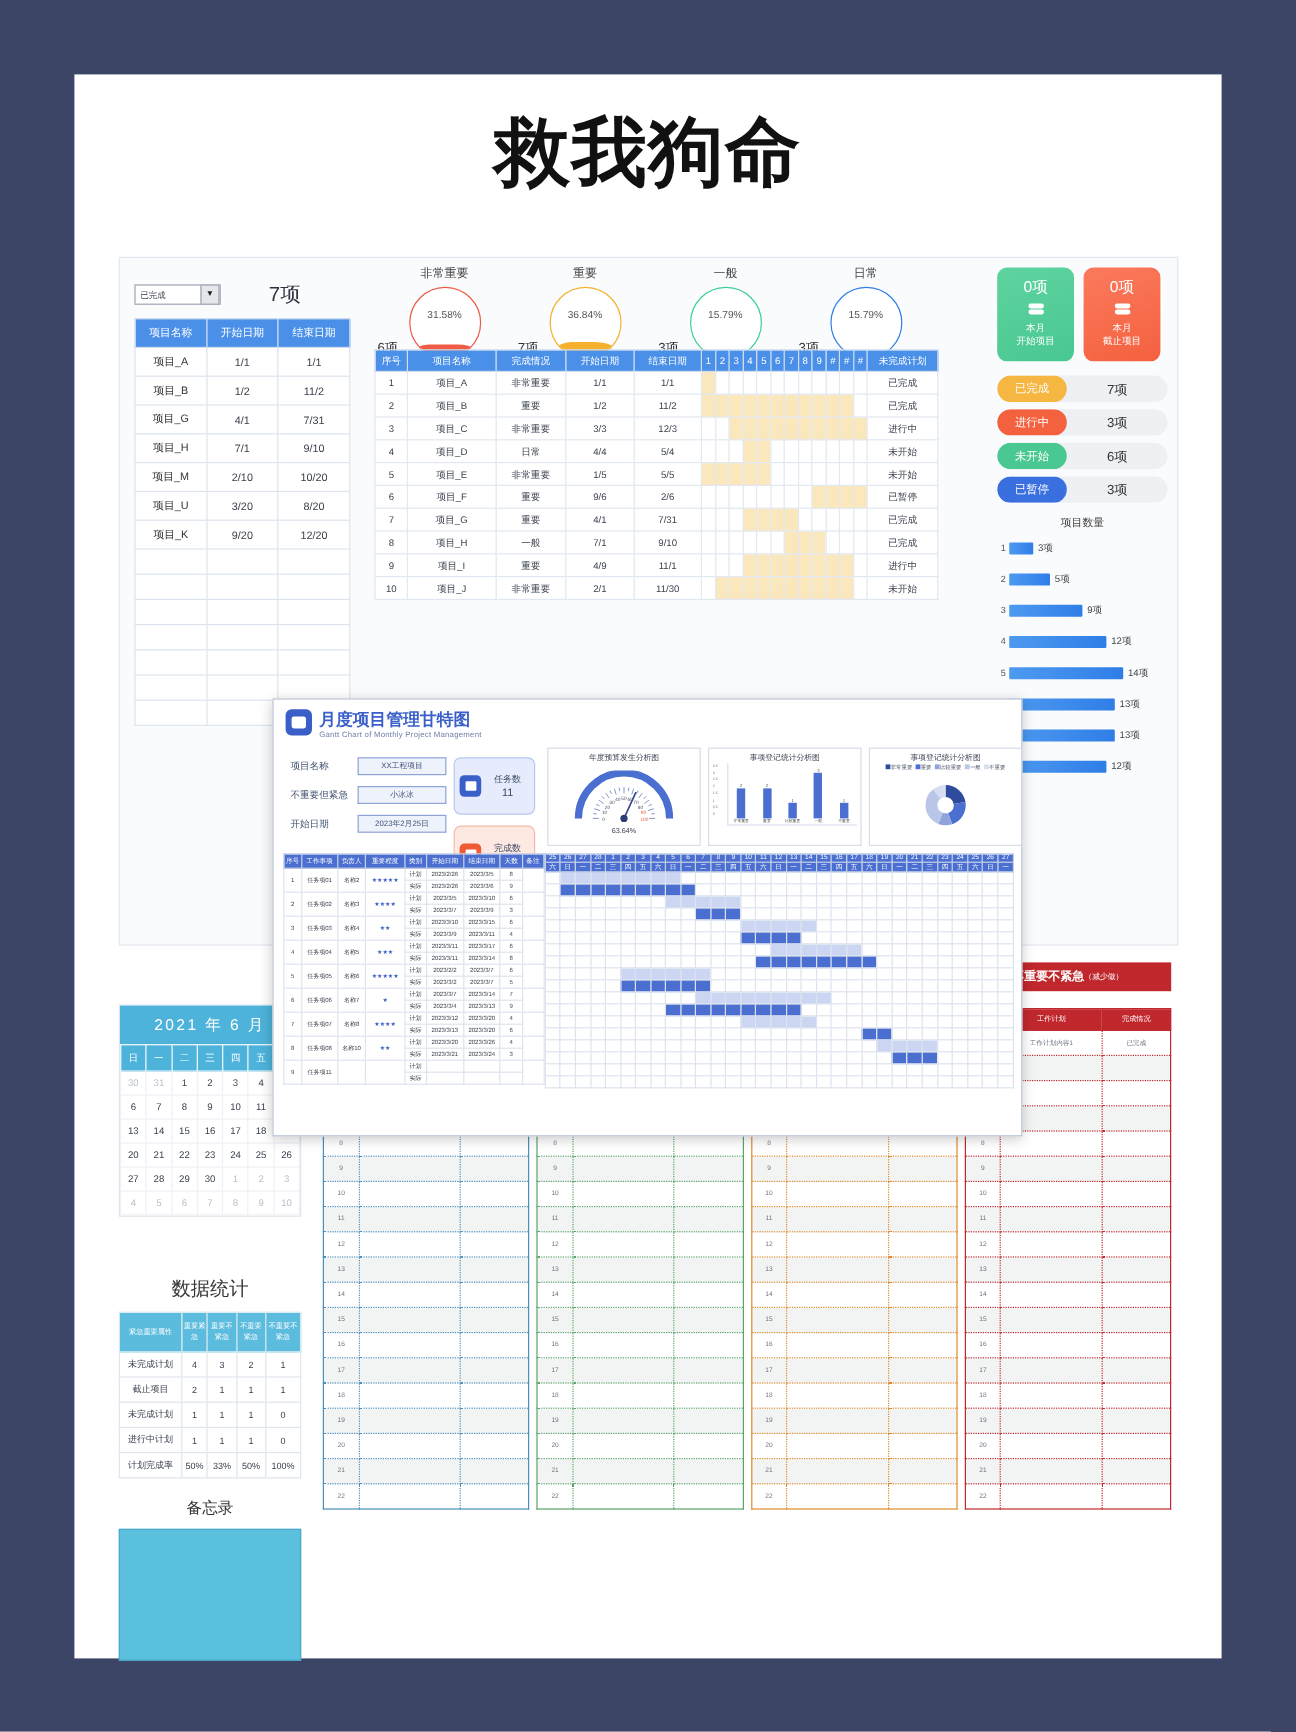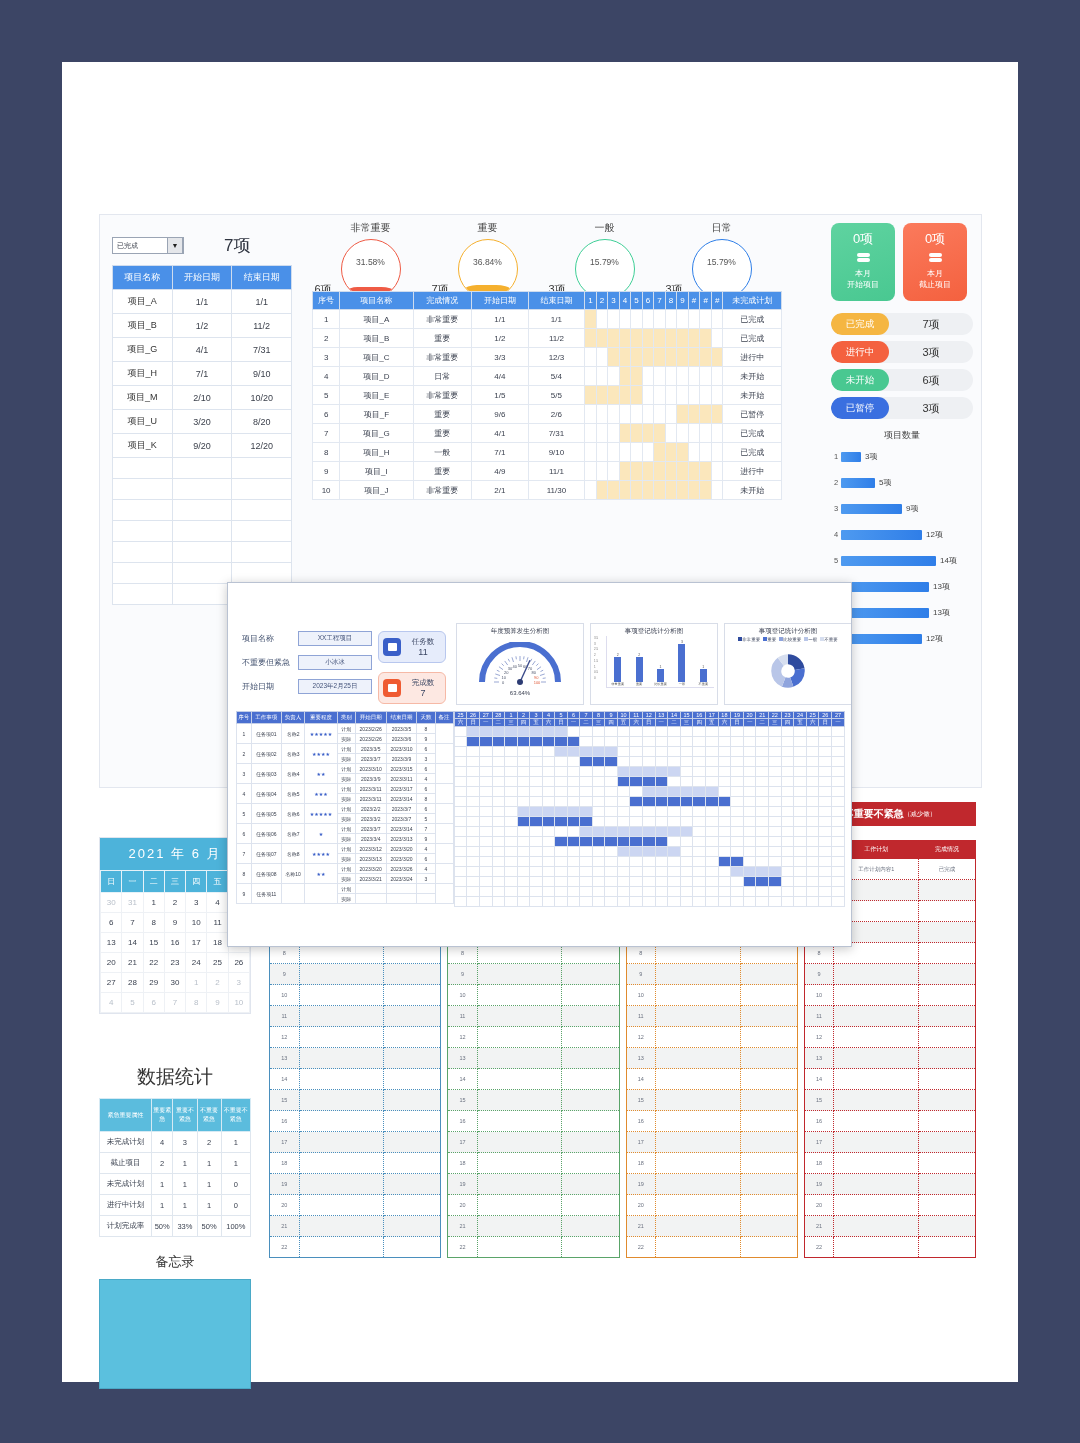--- a/index.html
+++ b/index.html
@@ -172,21 +172,21 @@
   .c2s { font-size: 6.5px; color: #6d7ea8; letter-spacing: .2px; }
   .c2info { position: absolute; left: 14px; top: 48px; }
   .irow { display: flex; align-items: center; margin-bottom: 9px; }
   .irow .k { font-size: 8px; color: #41506e; width: 56px; }
   .irow .v {
     width: 74px; height: 15px; border: 1px solid #8fa4d6; background: #eef2fb;
     font-size: 6.5px; color: #44537a; display: flex; align-items: center; justify-content: center;
   }
   .kpis { position: absolute; left: 150px; top: 48px; }
   .kpi {
-    width: 68px; height: 32px; border-radius: 6px; display: flex;
+    width: 68px; height: 48px; border-radius: 6px; display: flex;
     align-items: center; padding-left: 4px; margin-bottom: 9px;
   }
   .kpi.b { background: #e6ecfb; border: 1px solid #b8c7ee; }
   .kpi.r { background: #fde8e2; border: 1px solid #f6b9a6; }
   .kpi .ki { width: 18px; height: 18px; border-radius: 4px; display:flex; align-items:center; justify-content:center; }
   .kpi.b .ki { background: #3a5fc8; }
   .kpi.r .ki { background: #ef5b32; }
   .kpi .ki b { display:block; width:9px; height:8px; background:#fff; border-radius:1px;}
   .kpi .kt { flex:1; text-align:center; }
   .kpi .kt .k1 { font-size: 7.5px; color: #3b4663; }
@@ -214,21 +214,21 @@
   .gcell.act  { background: #4a6fd0; }
 
   
   .lower { position: absolute; left: 37px; top: 740px; width: 883px; height: 560px; }
   .cal { position: absolute; left: 0; top: 35px; width: 152px; background: #fff; border:1px solid #e0e5ee;}
   .cal-h { background: #4db3da; color:#fff; text-align:center; font-size:13px; padding:7px 0; letter-spacing:2px;}
   table.cg { border-collapse: collapse; width: 100%; }
   table.cg th { background: #4db3da; color:#fff; font-size:8px; font-weight:normal; padding:5px 0; border:1px solid #e6f2f8;}
   table.cg td { font-size:8px; color:#3b4250; text-align:center; padding:5px 0; border:1px solid #eef1f5;}
   table.cg td.mut { color:#b9c0ca; }
-  .stat-t { text-align:center; font-size:19px; color:#333; margin:14px 0 8px; }
+  .stat-t { text-align:center; font-size:16px; color:#333; margin:14px 0 8px; }
   table.ds { border-collapse: collapse; width: 152px; }
   table.ds th { background:#5bbcdd; color:#fff; font-size:6px; font-weight:normal; padding:7px 1px; border:1px solid #d6eaf4;}
   table.ds td { font-size:7.5px; color:#3b4250; text-align:center; padding:5px 0; border:1px solid #dfe6ee;}
   .memo-t { text-align:center; font-size:13px; color:#333; margin:16px 0 8px; }
   .memo { width:152px; height:110px; background:#5bc0de; border:1px solid #4aa9c7; }
   .quads { position: absolute; left: 170px; top: 0; width: 713px; }
   .qtop { display:flex; height:38px; }
   .qband { flex:1; margin-right:6px; }
   .qband .qt { height:24px; display:flex;align-items:center;justify-content:center; color:#fff; font-size:10px; font-weight:bold;}
   .qband .qt2 { font-size:6.5px; font-weight:normal; }
@@ -236,20 +236,21 @@
   table.qq th { font-size:6px; font-weight:normal; padding:4px 0; color:#fff;}
   table.qq td { font-size:5.5px; color:#6b7280; text-align:center; height:21px; }
   .qcol { flex:1; margin-right:6px; }
 </style>
 </head>
 <body>
 
 <div class="page">
 
   <div class="title">
+      <span class="t-black">救我狗命</span>
   </div>
 
   <div class="card1">
     <div class="card1-body">
 
       <div class="lp">
         <div class="selrow">
           <div class="selbox">
             <span>已完成</span>
             <span class="selarrow">▼</span>
@@ -1264,20 +1265,29 @@
            <td style="border:1px dotted #c0282d"></td>
                 </tr>
       </tbody>
             </table>
     </div>
         </div>
       </div>
   </div>
 
   <div class="card2">
+    <div class="c2head">
+      <div class="c2logo">
+          <b></b>
+        </div>
+      <div>
+        <div class="c2t">月度项目管理甘特图</div>
+        <div class="c2s">Gantt Chart of Monthly Project Management</div>
+      </div>
+    </div>
     <div class="c2info" id="c2info">
    <div class="irow">
      <span class="k">项目名称</span>
      <span class="v">XX工程项目</span>
    </div>
    <div class="irow">
      <span class="k">不重要但紧急</span>
      <span class="v">小冰冰</span>
    </div>
    <div class="irow">

